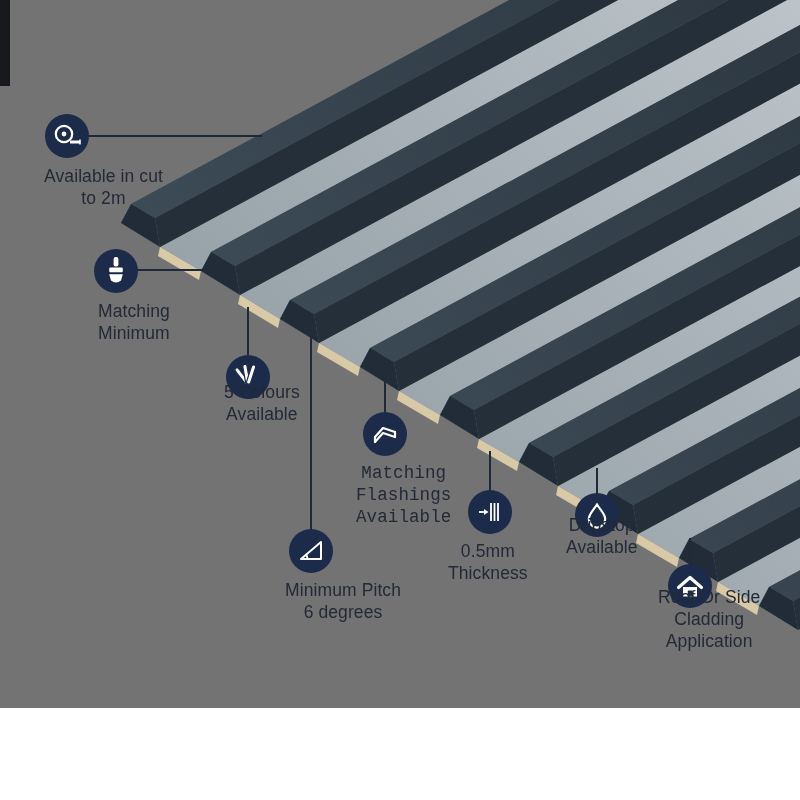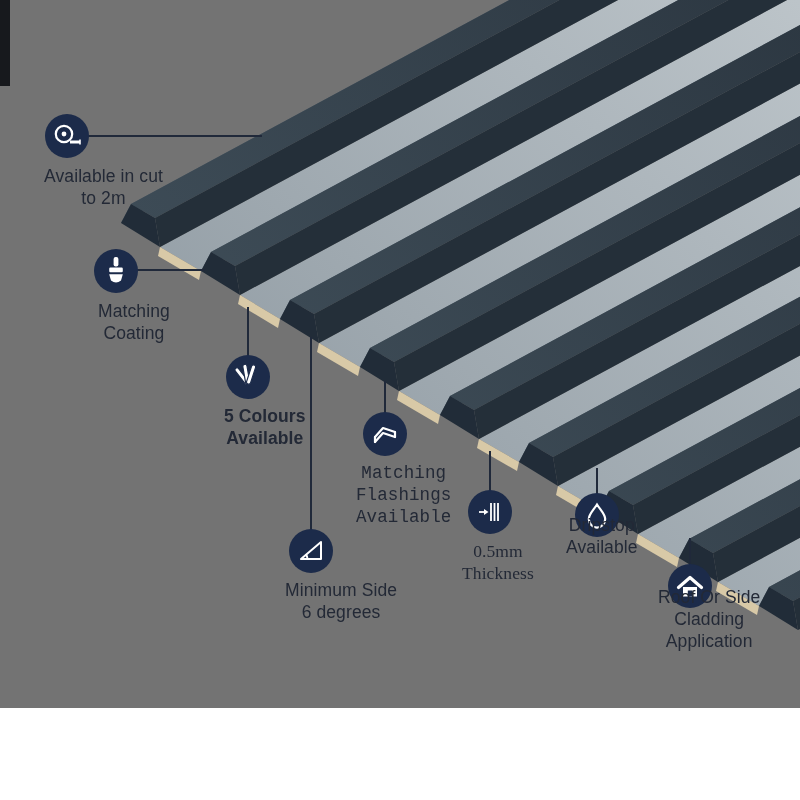--- a/index.html
+++ b/index.html
@@ -187,40 +187,40 @@
     </svg>
   </div>
 
   <div class="label" style="left:44px;top:165px;">
     <div>Available in cut</div>
     <div>to 2m</div>
   </div>
 
   <div class="label" style="left:98px;top:300px;">
     <div>Matching</div>
-    <div>Coating</div>
-  </div>
-
-  <div class="label" style="left:224px;top:405px;font-weight:bold;">
+    <div>Minimum</div>
+  </div>
+
+  <div class="label" style="left:224px;top:381px;">
     <div>5 Colours</div>
     <div>Available</div>
   </div>
 
   <div class="label" style="left:356px;top:462px;font-family:Liberation Mono, monospace;">
     <div>Matching</div>
     <div>Flashings</div>
     <div>Available</div>
   </div>
 
   <div class="label" style="left:285px;top:579px;">
-    <div>Minimum Side</div>
+    <div>Minimum Pitch</div>
     <div>6 degrees</div>
   </div>
 
-  <div class="label" style="left:462px;top:540px;font-family:Liberation Serif, serif;">
+  <div class="label" style="left:448px;top:540px;">
     <div>0.5mm</div>
     <div>Thickness</div>
   </div>
 
   <div class="label" style="left:566px;top:514px;">
     <div>Dripstop</div>
     <div>Available</div>
   </div>
 
   <div class="label" style="left:658px;top:586px;">

